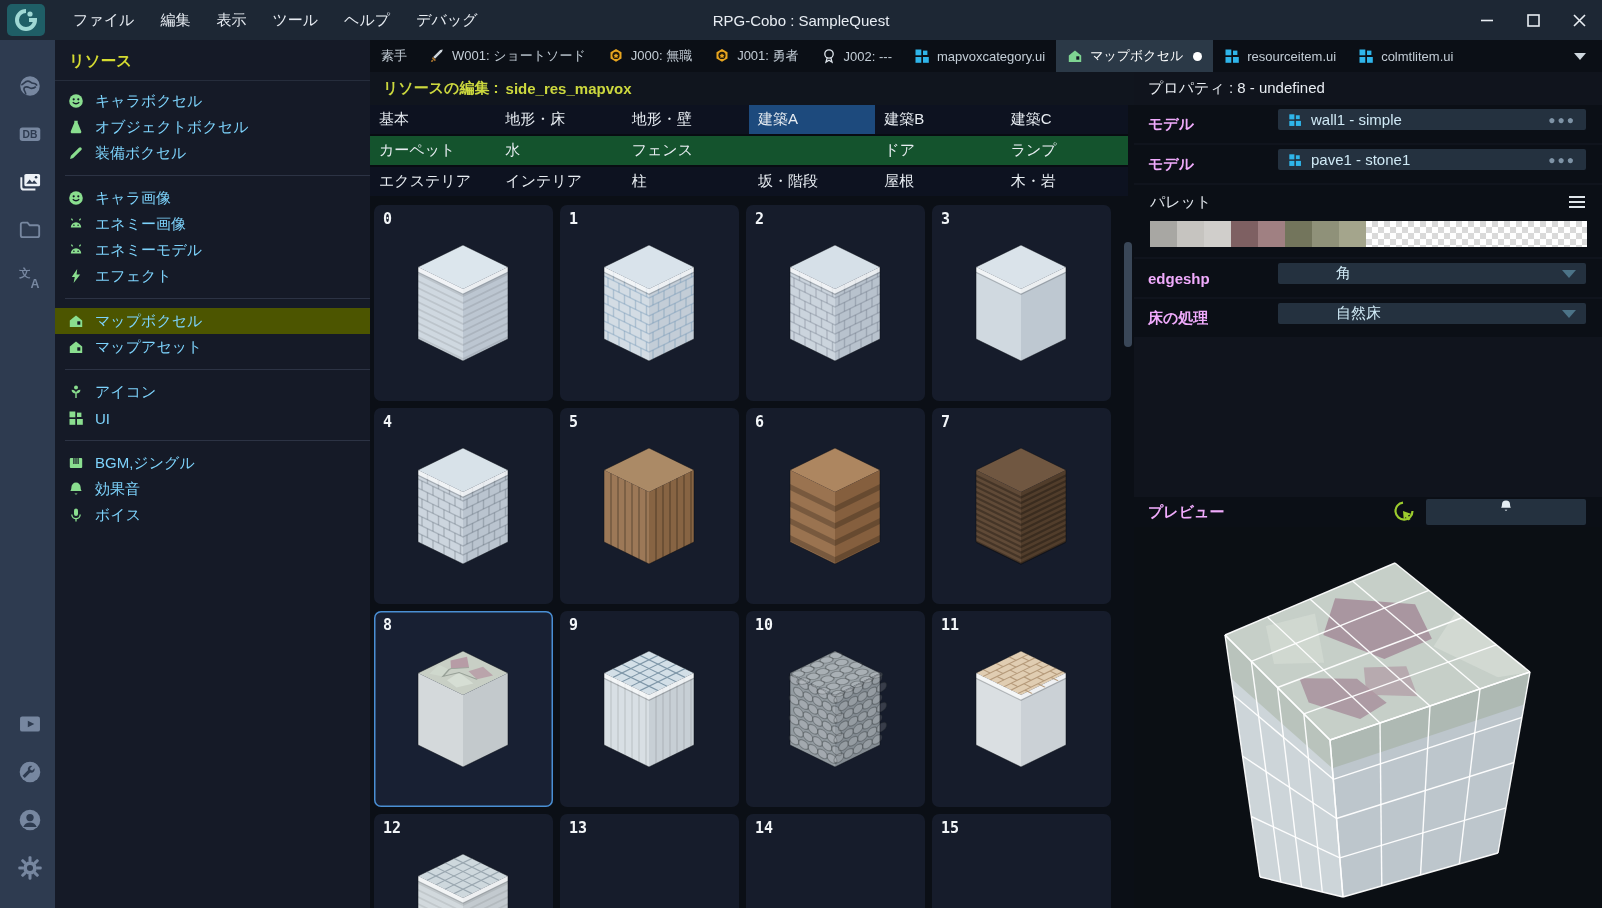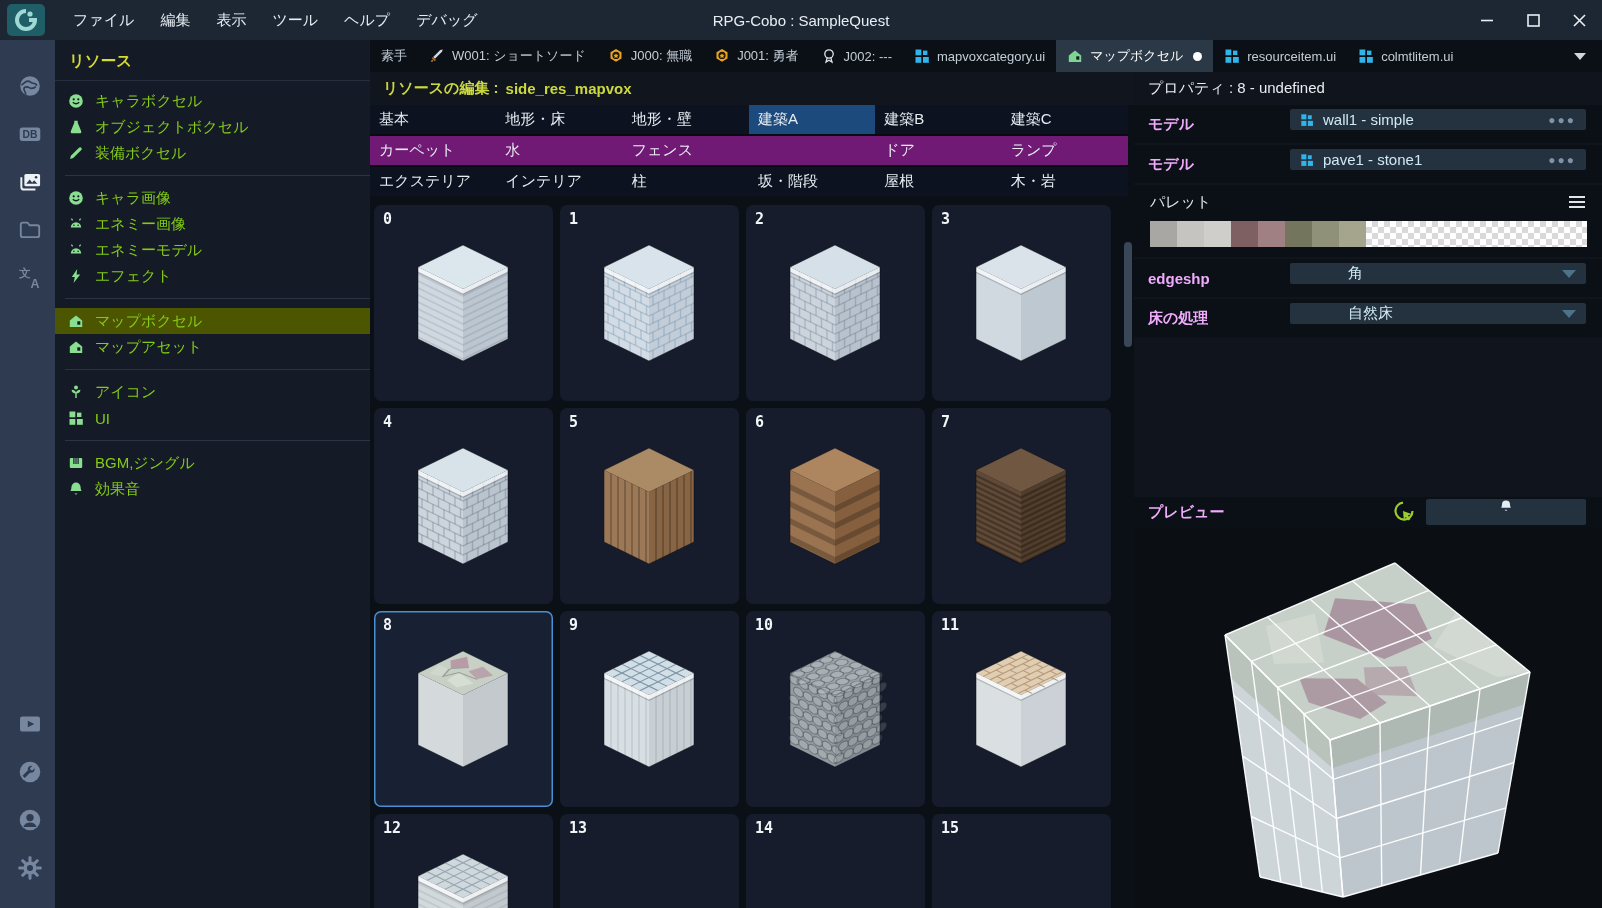--- a/index.html
+++ b/index.html
@@ -21,57 +21,57 @@
   .lefticons{position:absolute;left:0;top:40px;width:59px;bottom:0;background:#2e3b50;
     display:flex;flex-direction:column;align-items:center;padding-top:26px;}
   .tool-icon{width:40px;height:40px;margin-bottom:8px;display:flex;align-items:center;justify-content:center;}
   .tool-spacer{flex:1;}
 
   
   .respanel{position:absolute;left:55px;top:40px;width:315px;bottom:0;background:#151a27;}
   .res-header{height:41px;line-height:41px;padding-left:14px;color:#d5db31;font-size:15.5px;
     font-weight:bold;border-bottom:1px solid #262d3c;font-family:Liberation Serif, serif;}
   .res-list{padding-top:7px;}
-  .res-item{display:flex;align-items:center;gap:11px;height:26px;padding-left:13px;color:#84cc16;font-size:15px;}
+  .res-item{display:flex;align-items:center;gap:11px;height:26px;padding-left:13px;color:#7dd3fc;font-size:15px;}
   .res-item.selected{background:#4c5500;}
   .res-item .icon{display:flex;width:16px;justify-content:center;}
   .res-div{height:1px;background:#2c3344;margin:9px 0 9px 10px;}
 
   
   .tabbar{position:absolute;left:370px;top:40px;right:0;height:32px;background:#0b0f16;display:flex;align-items:stretch;}
   .tab{display:flex;align-items:center;gap:7px;padding:0 11px;font-size:13px;color:#c3cdd6;white-space:nowrap;}
   .tab .icon{display:flex;}
   .tab.active{background:#2b3947;color:#ffffff;}
   .tab-dot{width:9px;height:9px;border-radius:50%;background:#ffffff;margin-left:3px;}
   .tab-chevron{margin-left:auto;align-self:center;margin-right:16px;width:0;height:0;
     border-left:6px solid transparent;border-right:6px solid transparent;border-top:7px solid #cfd7de;}
 
   
   .main{position:absolute;left:370px;top:72px;width:764px;bottom:0;background:#0b0f16;overflow:hidden;}
   .edit-header{height:33px;display:flex;align-items:center;gap:7px;padding-left:13px;background:#10151e;
     color:#ccd83e;font-size:15px;font-weight:bold;}
   .cattable{display:flex;flex-direction:column;gap:2px;background:#080c12;width:758px;}
   .cat-row{display:grid;grid-template-columns:repeat(6,1fr);height:29px;background:#0d1220;}
-  .cat-row:nth-child(2){background:#701a75;}
+  .cat-row:nth-child(2){background:#14532d;}
   .cat-cell{display:flex;align-items:center;padding-left:9px;color:#e8edf2;font-size:15px;overflow:hidden;}
   .cat-cell.selected{background:#1d4a7d;}
   .tilegrid{display:grid;grid-template-columns:repeat(4,179px);grid-auto-rows:196px;gap:7px;padding:9px 0 0 4px;}
   .tile{position:relative;background:#161c2b;border-radius:7px;}
   .tile svg{position:absolute;left:28px;top:30px;}
   .tile-num{position:absolute;left:9px;top:5px;color:#f2f5f8;font:bold 15px "DejaVu Sans Mono",monospace;}
   .tile.selected{box-shadow:0 0 0 1.5px #4a8fd4 inset;background:#182033;}
   .vscroll{position:absolute;right:2px;top:135px;width:8px;bottom:0;}
   .vthumb{position:absolute;top:35px;height:105px;left:0;right:0;background:#3a4758;border-radius:4px;}
 
   
   .rightpanel{position:absolute;left:1134px;top:72px;right:0;bottom:0;background:#10141d;}
   .prop-header{height:33px;display:flex;align-items:center;padding-left:14px;color:#e9edf2;font-size:15px;}
   .prop-row{position:absolute;left:0;right:0;height:38px;background:#0b0f16;}
   .prop-label{position:absolute;left:14px;top:0;height:38px;display:flex;align-items:center;color:#f0abfc;font-size:15px;font-weight:bold;}
-  .prop-field{position:absolute;left:156px;right:16px;height:21px;top:4px;background:#24313f;border-radius:2px;
+  .prop-field{position:absolute;left:144px;right:16px;height:21px;top:4px;background:#24313f;border-radius:2px;
     display:flex;align-items:center;padding:0 10px;gap:9px;color:#cfe9f5;font-size:15px;}
   .prop-field .f-icon{display:flex;}
   .dots{margin-left:auto;color:#7e93a6;font-size:12px;letter-spacing:2px;}
   .arrow{margin-left:auto;width:0;height:0;border-left:7px solid transparent;border-right:7px solid transparent;
     border-top:8px solid #4c7387;}
   .dd-val{margin-left:48px;}
   .palette-block{position:absolute;left:0;right:0;top:113px;height:72px;background:#0b0f16;}
   .palette-head{height:34px;display:flex;align-items:center;padding:0 16px;color:#e2e7ed;font-size:15px;}
   .hamburger{margin-left:auto;display:flex;}
   .palette-strip{position:absolute;left:16px;right:15px;top:36px;height:26px;display:flex;background-color:#ffffff;
@@ -323,20 +323,30 @@
           <span>BGM,ジングル</span>
         </div>
         <div class="res-item">
           <span class="icon">
             <svg width="16" height="16" viewBox="0 0 16 16">
               <path d="M8 1.6a4.6 4.6 0 0 1 4.6 4.6c0 2.9 1.1 3.8 1.1 3.8H2.3s1.1-.9 1.1-3.8A4.6 4.6 0 0 1 8 1.6z" fill="#8ade8f"></path>
               <path d="M6.5 12.4a1.6 1.6 0 0 0 3 0z" fill="#8ade8f"></path>
             </svg>
           </span>
           <span>効果音</span>
+        </div>
+        <div class="res-item">
+          <span class="icon">
+            <svg width="16" height="16" viewBox="0 0 16 16">
+              <rect x="6" y="1.5" width="4" height="7.5" rx="2" fill="#8ade8f"></rect>
+              <path d="M3.8 7.5a4.2 4.2 0 0 0 8.4 0" stroke="#8ade8f" stroke-width="1.3" fill="none"></path>
+              <path d="M8 11.7v2.8" stroke="#8ade8f" stroke-width="1.3"></path>
+            </svg>
+          </span>
+          <span>ボイス</span>
         </div>
       </div>
   </div>
 
   <div class="tabbar" id="tabbar">
       <div class="tab">
         <span>素手</span>
       </div>
       <div class="tab">
         <span class="icon">

